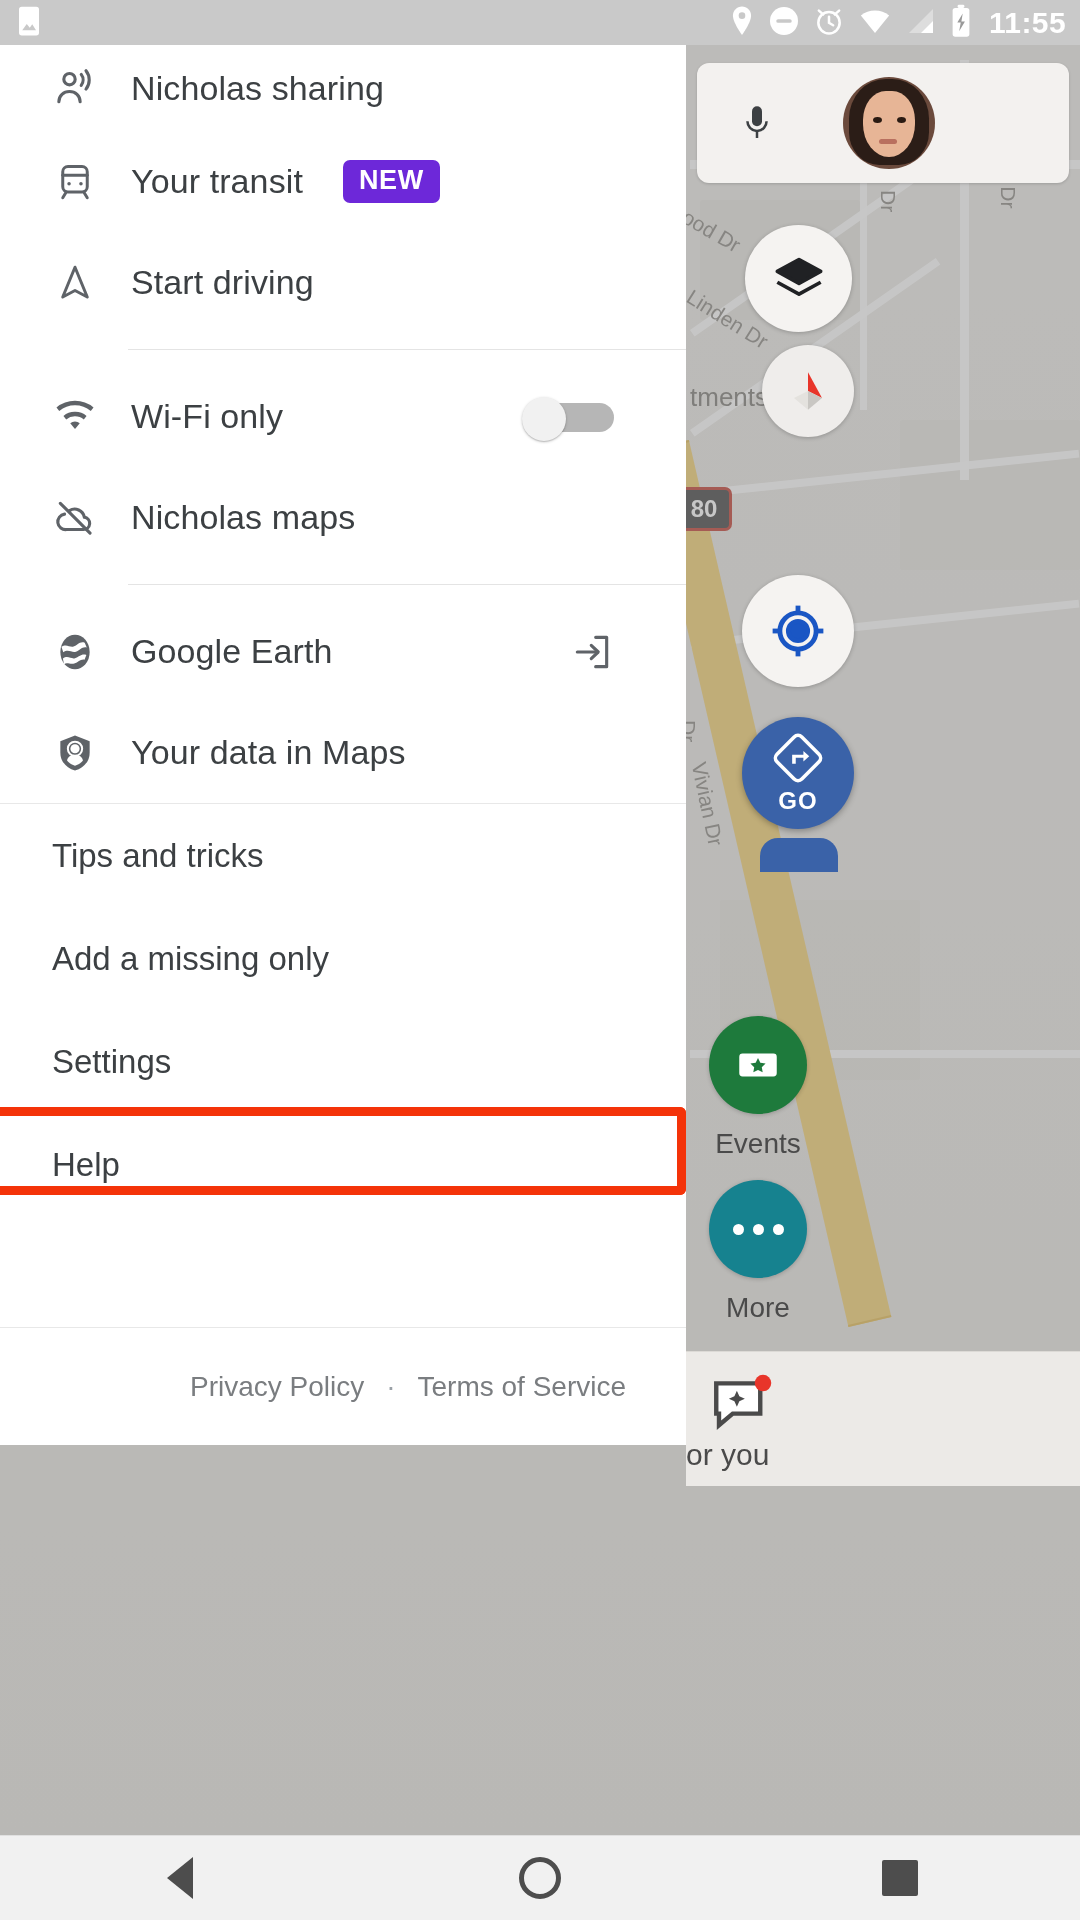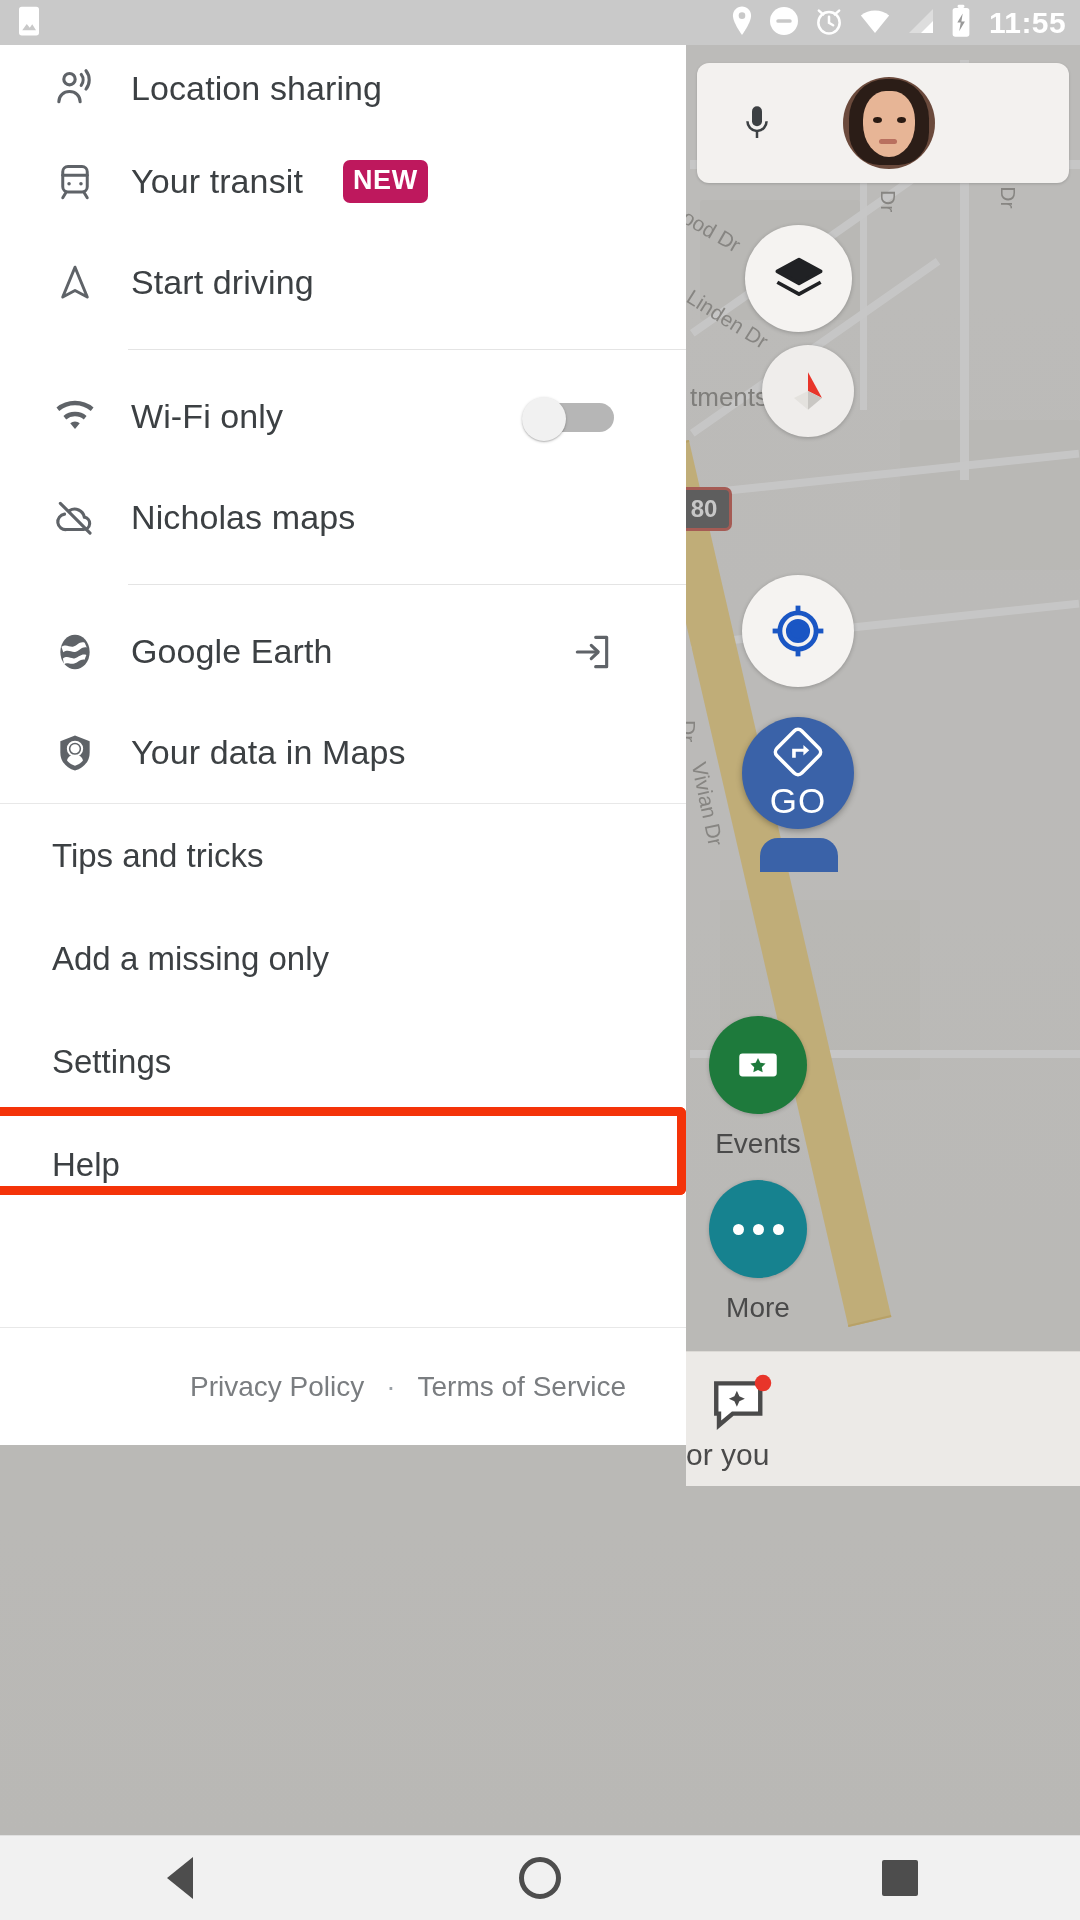--- a/index.html
+++ b/index.html
@@ -88,24 +88,24 @@
   }
   .menu-label {
     margin-left:33px;
     font-size:34px;
     color:#3c4043;
     letter-spacing:.1px;
     white-space:nowrap;
   }
   .badge-new {
     margin-left:40px;
-    background:#be185d; color:#fff;
+    background:#6d28d9; color:#fff;
     font-size:27px; font-weight:bold;
     letter-spacing:.6px;
-    padding:7px 10px 9px;
+    padding:7px 16px 9px;
     border-radius:7px;
     line-height:1;
   }
   .trail {
     position:absolute; right:72px; top:50%; transform:translateY(-50%);
     display:flex; align-items:center;
   }
   .divider {
     height:1px; background:#e4e4e4; margin:16px 0 16px 128px;
   }
@@ -213,21 +213,21 @@
   #go-btn {
     position:absolute; left:742px; top:717px;
     width:112px; height:112px; border-radius:50%;
     background:#3a62a8;
     display:flex; flex-direction:column;
     align-items:center; justify-content:center;
     color:#fff;
     box-shadow:0 2px 6px rgba(0,0,0,.3);
   }
   #go-btn .go-text {
-    font-size:35px; font-weight:normal; letter-spacing:1px; margin-top:2px;
+    font-size:24px; font-weight:bold; letter-spacing:1px; margin-top:2px;
   }
   #go-peek {
     position:absolute; left:760px; top:838px;
     width:78px; height:34px; border-radius:18px 18px 0 0;
     background:#3a62a8;
   }
 
   .shortcut { position:absolute; display:flex; flex-direction:column; align-items:center; }
   .shortcut .circle {
     width:98px; height:98px; border-radius:50%;
@@ -407,21 +407,21 @@
 
   <div class="menu-row" style="height:86px;">
     <span class="menu-icon">
       <svg width="44" height="44" viewBox="0 0 24 24" fill="none" stroke="#5f6368" stroke-width="1.7" stroke-linecap="round">
         <circle cx="9" cy="7.2" r="3.1"></circle>
         <path d="M3.2 19.5c0-3.4 2.6-5.6 5.8-5.6s5.8 2.2 5.8 5.6"></path>
         <path d="M15.4 4.6a5 5 0 0 1 0 6"></path>
         <path d="M18 2.6a8 8 0 0 1 0 10"></path>
       </svg>
     </span>
-    <span class="menu-label">Location sharing</span>
+    <span class="menu-label">Nicholas sharing</span>
   </div>
 
   <div class="menu-row">
     <span class="menu-icon">
       <svg width="42" height="42" viewBox="0 0 24 24" fill="none" stroke="#5f6368" stroke-width="1.7" stroke-linecap="round">
         <rect x="5" y="3.2" width="14" height="14.5" rx="3"></rect>
         <line x1="5" y1="8.2" x2="19" y2="8.2"></line>
         <circle cx="8.6" cy="13" r="1" fill="#5f6368" stroke="none"></circle>
         <circle cx="15.4" cy="13" r="1" fill="#5f6368" stroke="none"></circle>
         <line x1="7" y1="17.7" x2="5" y2="21"></line>

